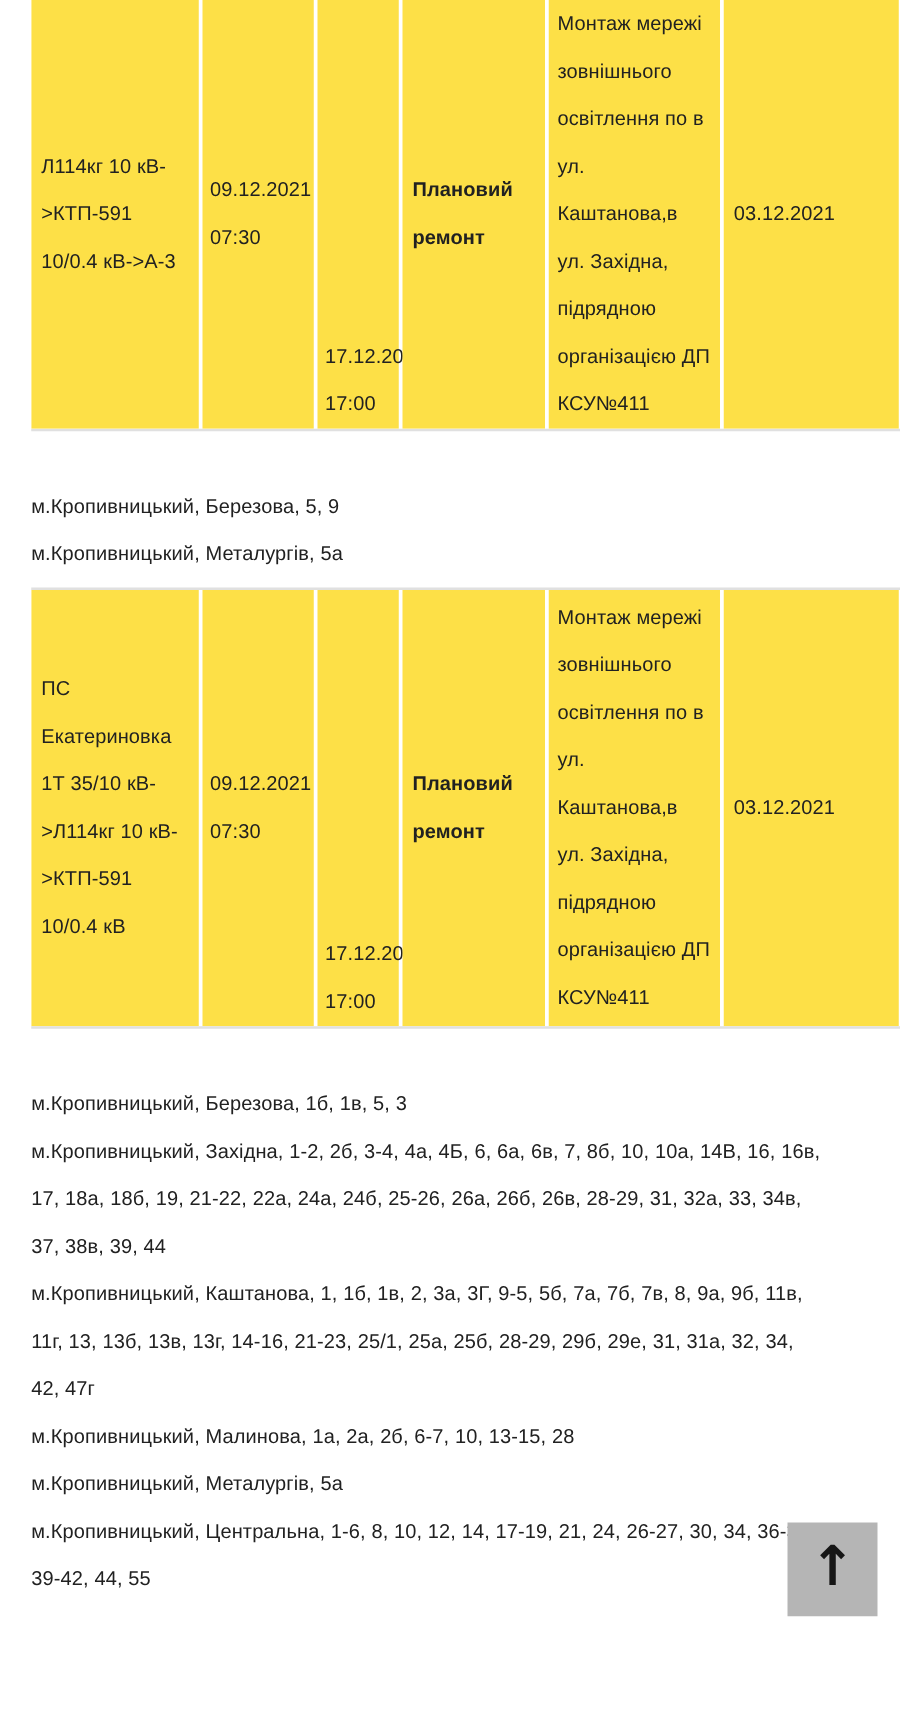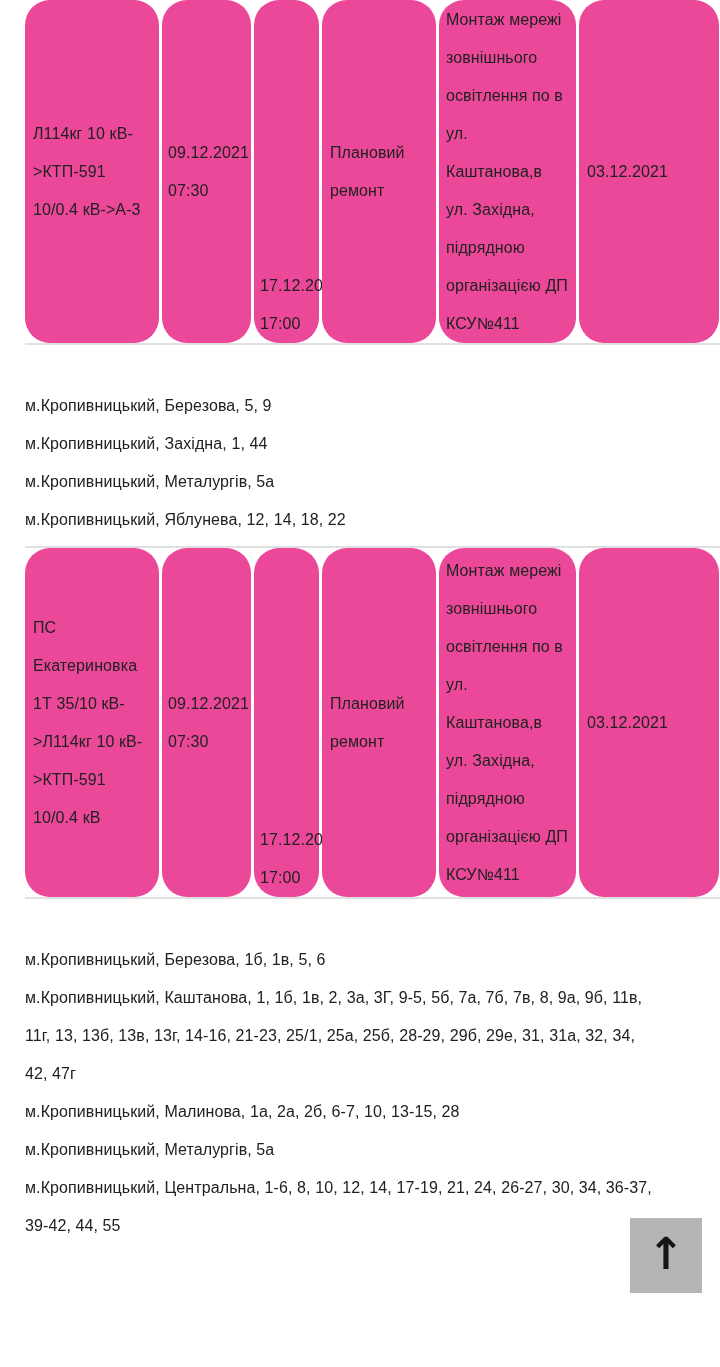--- a/index.html
+++ b/index.html
@@ -22,33 +22,32 @@
     display: flex;
     overflow: hidden;
     background: #ffffff;
     border-bottom: 2px solid #e0e0e0;
   }
   .outage-row.row-2 { border-top: 2px solid #e0e0e0; }
   .row-1 { height: 345px; }
   .row-2 { height: 353px; }
 
   .cell {
-    background: #ec4899;
+    background: #fde047;
     flex: 0 0 auto;
     display: flex;
     align-items: center;
     margin-right: 3px;
     height: 100%;
-    border-radius: 25px;
   }
   .cell:last-child { margin-right: 0; }
   .c1 { width: 134px; justify-content: center; }
   .c2 { width: 89px; }
   .c3 { width: 65px; align-items: flex-end; }
-  .c4 { width: 114px; }
+  .c4 { width: 114px; font-weight: bold; }
   .c5 { width: 137px; }
   .c6 { width: 140px; }
 
   .cin {
     line-height: 38px;
     letter-spacing: 0.1px;
     width: 100%;
   }
   .c1 .cin { padding: 0 8px; }
   .c2 .cin, .c3 .cin { padding: 0 8px 0 6px; }
@@ -108,23 +107,21 @@
   <div class="cell c5">
     <div class="cin">Монтаж мережі зовнішнього освітлення по в ул. Каштанова,в ул. Західна, підрядною організацією ДП КСУ№411</div>
   </div>
   <div class="cell c6">
     <div class="cin">03.12.2021</div>
   </div>
 </div>
 
 <div class="addresses">
   <div class="addr">м.Кропивницький, Березова, 5, 9</div>
-  <div class="addr">м.Кропивницький, Західна, 1, 44</div>
   <div class="addr">м.Кропивницький, Металургів, 5а</div>
-  <div class="addr">м.Кропивницький, Яблунева, 12, 14, 18, 22</div>
 </div>
 
 <div class="outage-row row-2">
   <div class="cell c1">
     <div class="cin">ПС Екатериновка 1Т 35/10 кВ-&gt;Л114кг 10 кВ-&gt;КТП-591 10/0.4 кВ</div>
   </div>
   <div class="cell c2">
     <div class="cin">09.12.2021 07:30</div>
   </div>
   <div class="cell c3">
@@ -135,21 +132,22 @@
   </div>
   <div class="cell c5">
     <div class="cin">Монтаж мережі зовнішнього освітлення по в ул. Каштанова,в ул. Західна, підрядною організацією ДП КСУ№411</div>
   </div>
   <div class="cell c6">
     <div class="cin">03.12.2021</div>
   </div>
 </div>
 
 <div class="addresses">
-  <div class="addr">м.Кропивницький, Березова, 1б, 1в, 5, 6</div>
+  <div class="addr">м.Кропивницький, Березова, 1б, 1в, 5, 3</div>
+  <div class="addr">м.Кропивницький, Західна, 1-2, 2б, 3-4, 4а, 4Б, 6, 6а, 6в, 7, 8б, 10, 10а, 14В, 16, 16в, 17, 18а, 18б, 19, 21-22, 22а, 24а, 24б, 25-26, 26а, 26б, 26в, 28-29, 31, 32а, 33, 34в, 37, 38в, 39, 44</div>
   <div class="addr">м.Кропивницький, Каштанова, 1, 1б, 1в, 2, 3а, 3Г, 9-5, 5б, 7а, 7б, 7в, 8, 9а, 9б, 11в, 11г, 13, 13б, 13в, 13г, 14-16, 21-23, 25/1, 25а, 25б, 28-29, 29б, 29е, 31, 31а, 32, 34, 42, 47г</div>
   <div class="addr">м.Кропивницький, Малинова, 1а, 2а, 2б, 6-7, 10, 13-15, 28</div>
   <div class="addr">м.Кропивницький, Металургів, 5а</div>
   <div class="addr">м.Кропивницький, Центральна, 1-6, 8, 10, 12, 14, 17-19, 21, 24, 26-27, 30, 34, 36-37, 39-42, 44, 55</div>
 </div>
 
 <button class="scroll-top" aria-label="Scroll to top">
   <span class="arrow">↑</span>
 </button>
 

